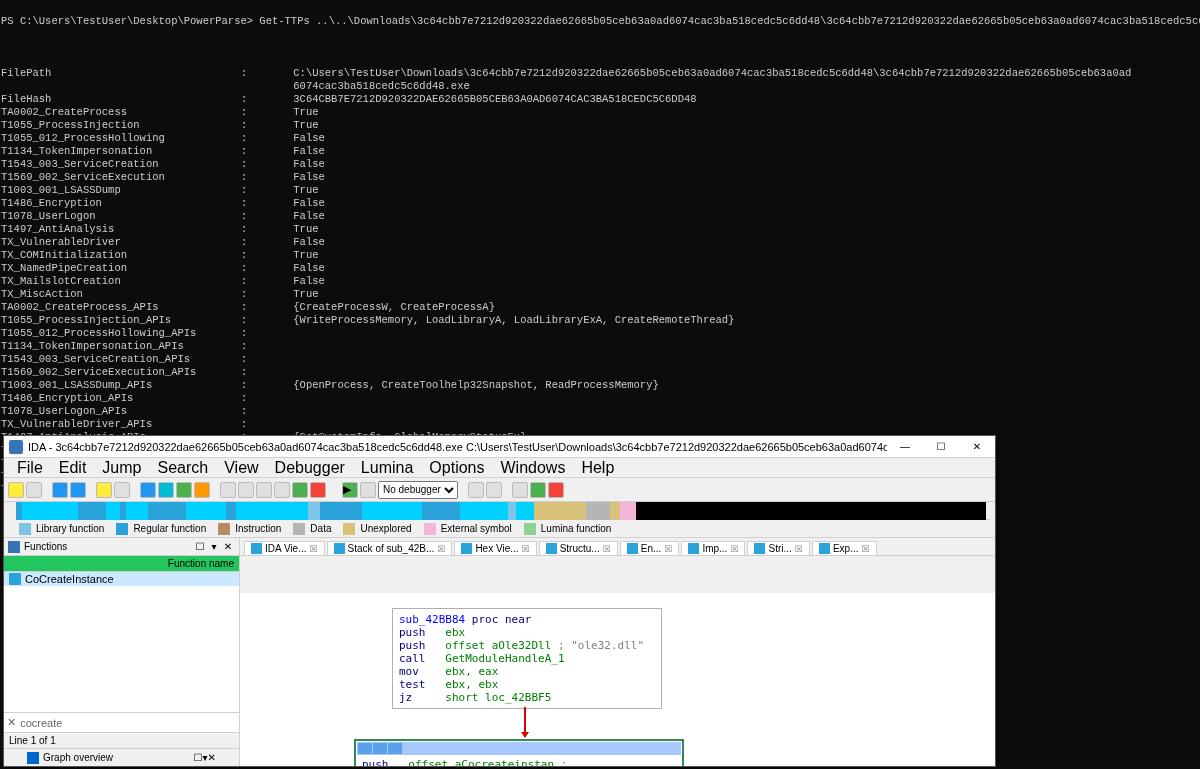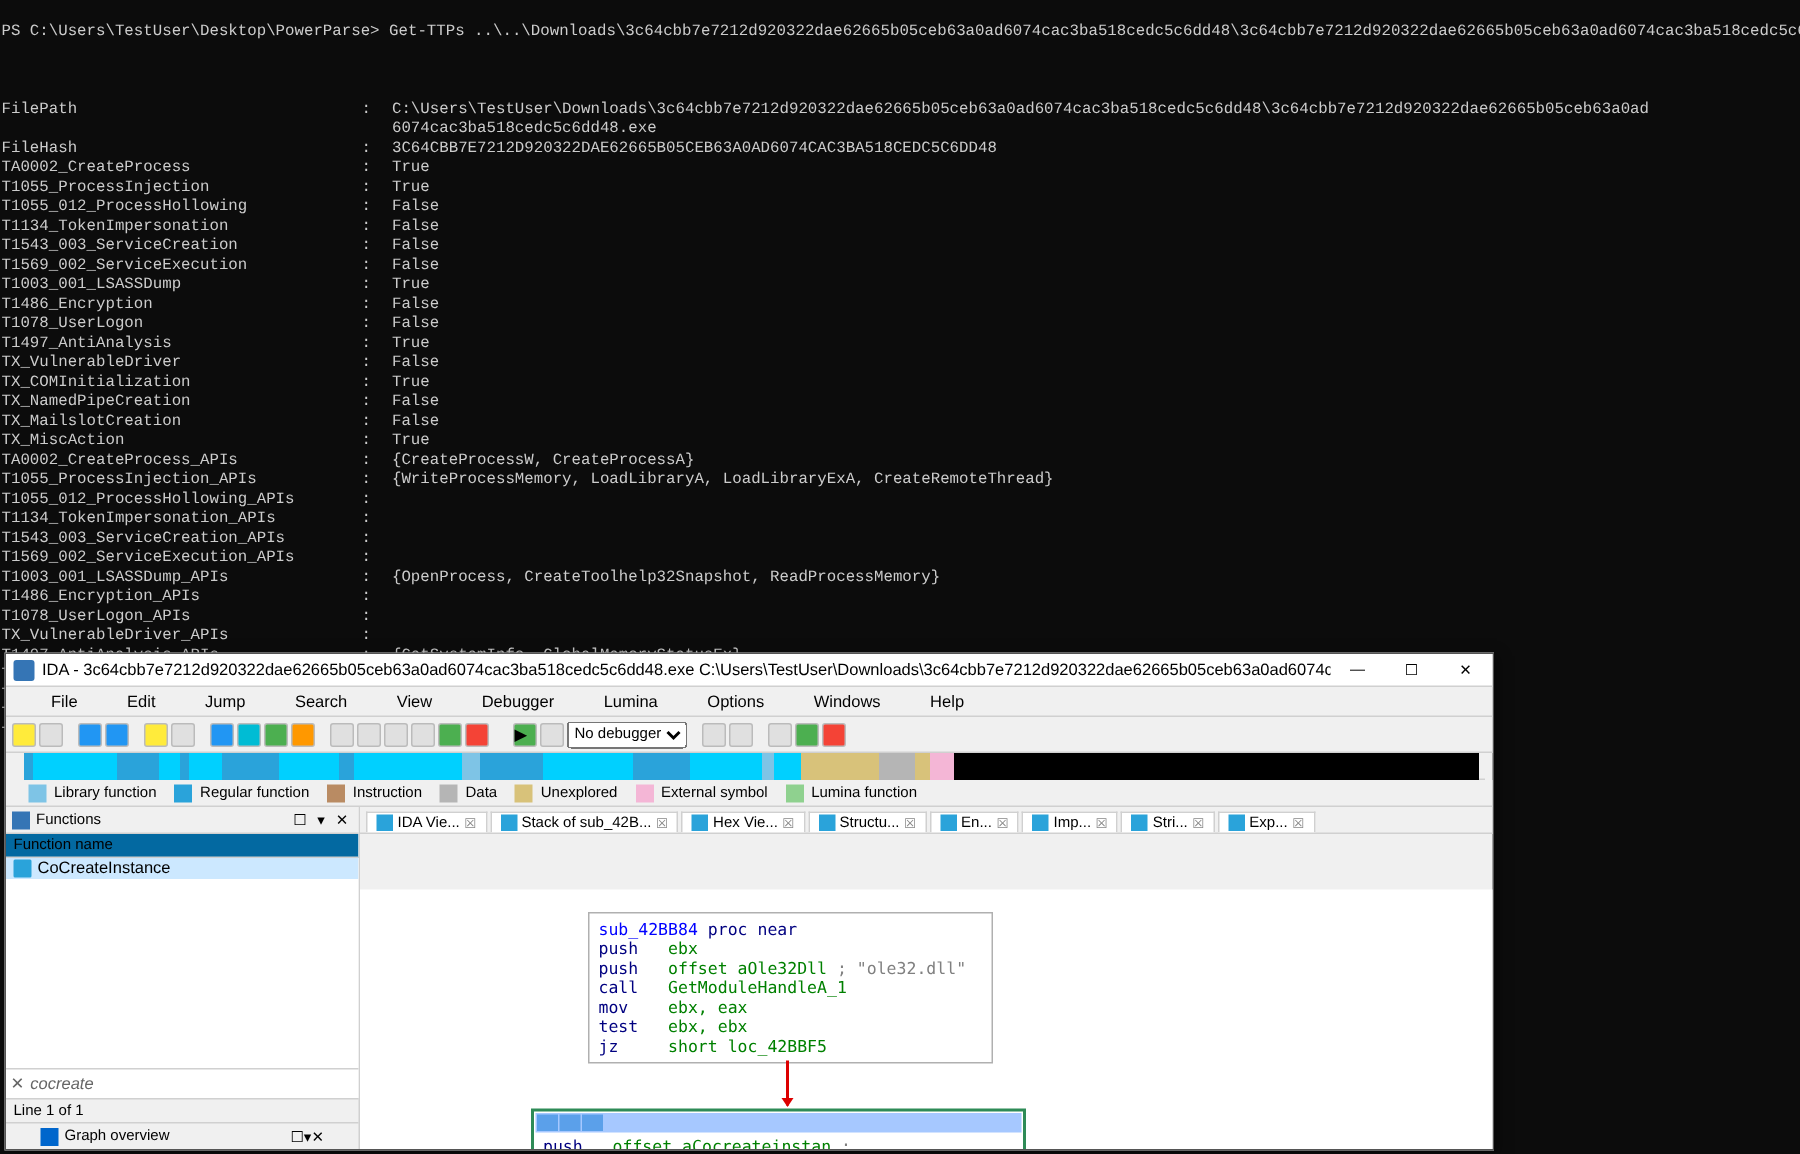--- a/index.html
+++ b/index.html
@@ -2,30 +2,30 @@
 <html><head>
 <meta charset="utf-8">
 <style>
 * { margin:0; padding:0; box-sizing:border-box; }
 body { width:1200px; height:769px; background:#0c0c0c; overflow:hidden; font-family:Consolas,'Courier New',monospace; font-size:10.5px; color:#ccc; position:relative; }
 .ps { background:#0c0c0c; color:#ccc; white-space:pre; line-height:13px; padding:2px 0 0 1px; }
 .ps .prompt { color:#ccc; }
 .ps .cmdlet { color:#ccc; }
 .ps .key { display:inline-block; width:240px; color:#ccc; }
 .ps .colon { display:inline-block; width:14px; }
-.ps .val { color:#ccc; }
+.ps .val { color:#ccc;margin-left:32px; }
 .ida-win { position:absolute; left:3px; top:435px; width:993px; height:332px; background:#f0f0f0; border:1px solid #555; box-shadow:2px 2px 8px rgba(0,0,0,0.5); font-family:'Segoe UI',Tahoma,Arial,sans-serif; font-size:11px; color:#000; }
 .ida-title { height:22px; background:#fff; display:flex; align-items:center; padding-left:5px; border-bottom:1px solid #d0d0d0; }
 .ida-title .ico { width:14px; height:14px; background:#3575b5; border-radius:2px; margin-right:5px; }
 .ida-title .txt { flex:1; font-size:11px; color:#000; white-space:nowrap; overflow:hidden; }
 .ida-title .btns { display:flex; }
 .ida-title .btn { width:36px; height:22px; display:flex; align-items:center; justify-content:center; font-size:10px; }
 .ida-title .btn.close { }
 .ida-menu { height:20px; background:#f0f0f0; display:flex; align-items:center; padding-left:5px; border-bottom:1px solid #d0d0d0; }
-.ida-menu span { padding:0 8px; font-size:11px; cursor:default;margin-left:17px; }
+.ida-menu span { padding:0 8px; font-size:16px; cursor:default; }
 .ida-toolbar { height:24px; background:#f0f0f0; display:flex; align-items:center; gap:2px; padding:0 4px; border-bottom:1px solid #d0d0d0; }
 .ida-toolbar .tb { width:16px; height:16px; background:#e0e0e0; border:1px solid #bbb; border-radius:2px; }
 .ida-toolbar .tb.y { background:#ffeb3b; }
 .ida-toolbar .tb.g { background:#4caf50; }
 .ida-toolbar .tb.b { background:#2196f3; }
 .ida-toolbar .tb.r { background:#f44336; }
 .ida-toolbar .tb.c { background:#00bcd4; }
 .ida-toolbar .tb.o { background:#ff9800; }
 .ida-toolbar select { font-size:10px; height:18px; }
 .ida-navbar { height:18px; display:flex; border-bottom:1px solid #d0d0d0; margin-left:12px; margin-right:5px; }
@@ -33,27 +33,27 @@
 .ida-legend { height:18px; background:#f0f0f0; display:flex; align-items:center; gap:4px; padding-left:15px; border-bottom:1px solid #d0d0d0; font-size:10px; }
 .ida-legend .sw { width:12px; height:12px; display:inline-block; margin-right:1px; }
 .ida-legend span { margin-right:8px; }
 .ida-body { display:flex; height:228px; }
 .ida-left { width:236px; border-right:1px solid #d0d0d0; display:flex; flex-direction:column; }
 .ida-panel-title { height:18px; background:#f0f0f0; border-bottom:1px solid #d0d0d0; display:flex; align-items:center; padding:0 4px; font-size:10px; }
 .ida-panel-title .ico2 { width:12px; height:12px; background:#3575b5; margin-right:4px; }
 .ida-panel-title .txt2 { flex:1; }
 .ida-panel-title .bt { width:14px; text-align:center; }
 .ida-funclist { flex:1; background:#fff; overflow:auto; }
-.ida-funclist .hdr { background:#0369a1; padding:2px 5px; border-bottom:1px solid #d0d0d0; font-size:10px; }
+.ida-funclist .hdr { background:#22c55e; padding:2px 5px; border-bottom:1px solid #d0d0d0; font-size:10px;text-align:right; }
 .ida-funclist .fn { padding:1px 5px; font-size:11px; display:flex; align-items:center; }
 .ida-funclist .fn.sel { background:#cce8ff; }
 .ida-funclist .fn .fi { width:12px; height:12px; background:#2aa3da; margin-right:4px; border-radius:1px; }
 .ida-search { padding:3px; background:#fff; display:flex; align-items:center; border-top:1px solid #d0d0d0; }
 .ida-search .x { margin-right:4px; font-size:11px; color:#666; }
-.ida-search input { flex:1; border:none; font-size:11px; outline:none; color:#666;font-style:italic; }
+.ida-search input { flex:1; border:none; font-size:11px; outline:none; color:#666; }
 .ida-lineinfo { padding:2px 5px; font-size:10px; border-top:1px solid #d0d0d0; }
 .ida-graph-ov { height:18px; padding:2px 23px; font-size:10px; border-top:1px solid #d0d0d0; display:flex; align-items:center; }
 .ida-graph-ov .ico2 { width:12px; height:12px; background:#06c; margin-right:4px; }
 .ida-graph-ov .txt2 { flex:1; }
 .ida-main { flex:1; display:flex; flex-direction:column;gap:37px; }
 .ida-tabs { height:18px; background:#f0f0f0; border-bottom:1px solid #d0d0d0; display:flex; align-items:flex-end; padding-left:4px; gap:2px; overflow:hidden; }
 .ida-tabs .tab { background:#fff; border:1px solid #d0d0d0; border-bottom:none; padding:1px 6px; font-size:10px; display:flex; align-items:center; gap:3px; white-space:nowrap; }
 .ida-tabs .tab .ti { width:11px; height:11px; background:#2aa3da; }
 .ida-tabs .tab .tx { font-size:9px; color:#888; }
 .ida-disasm { flex:1; background:#fff; position:relative; overflow:hidden; }

